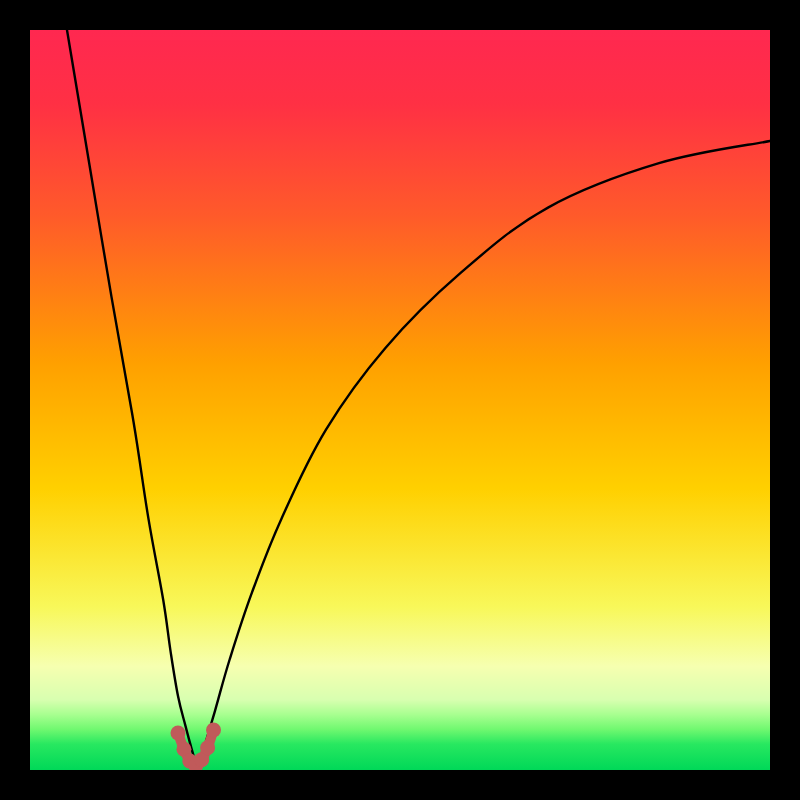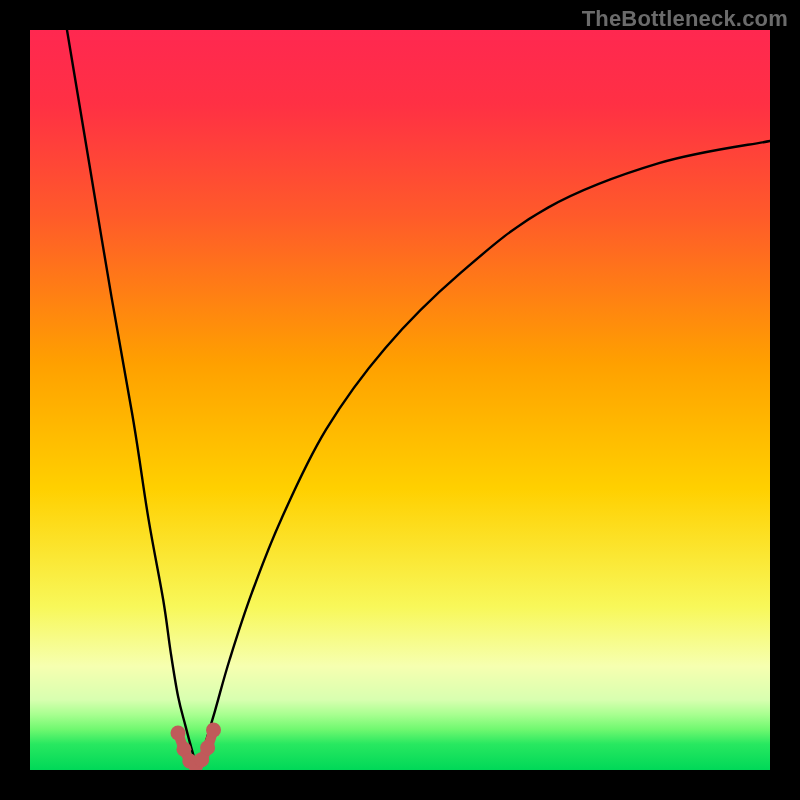--- a/index.html
+++ b/index.html
@@ -89,14 +89,13 @@
           <circle cx="159.84000000000003" cy="731.12" r="7.5" fill="#c05a5a"></circle>
           <circle cx="165.76" cy="735.56" r="7.5" fill="#c05a5a"></circle>
           <circle cx="171.67999999999998" cy="729.64" r="7.5" fill="#c05a5a"></circle>
           <circle cx="177.6" cy="717.8" r="7.5" fill="#c05a5a"></circle>
           <circle cx="183.52" cy="700.04" r="7.5" fill="#c05a5a"></circle>
         </g>
     </svg>
 
   </div>
 
-  <div class="watermark">TheBottleneck.com</div>
 </div>
 
 </body></html>

